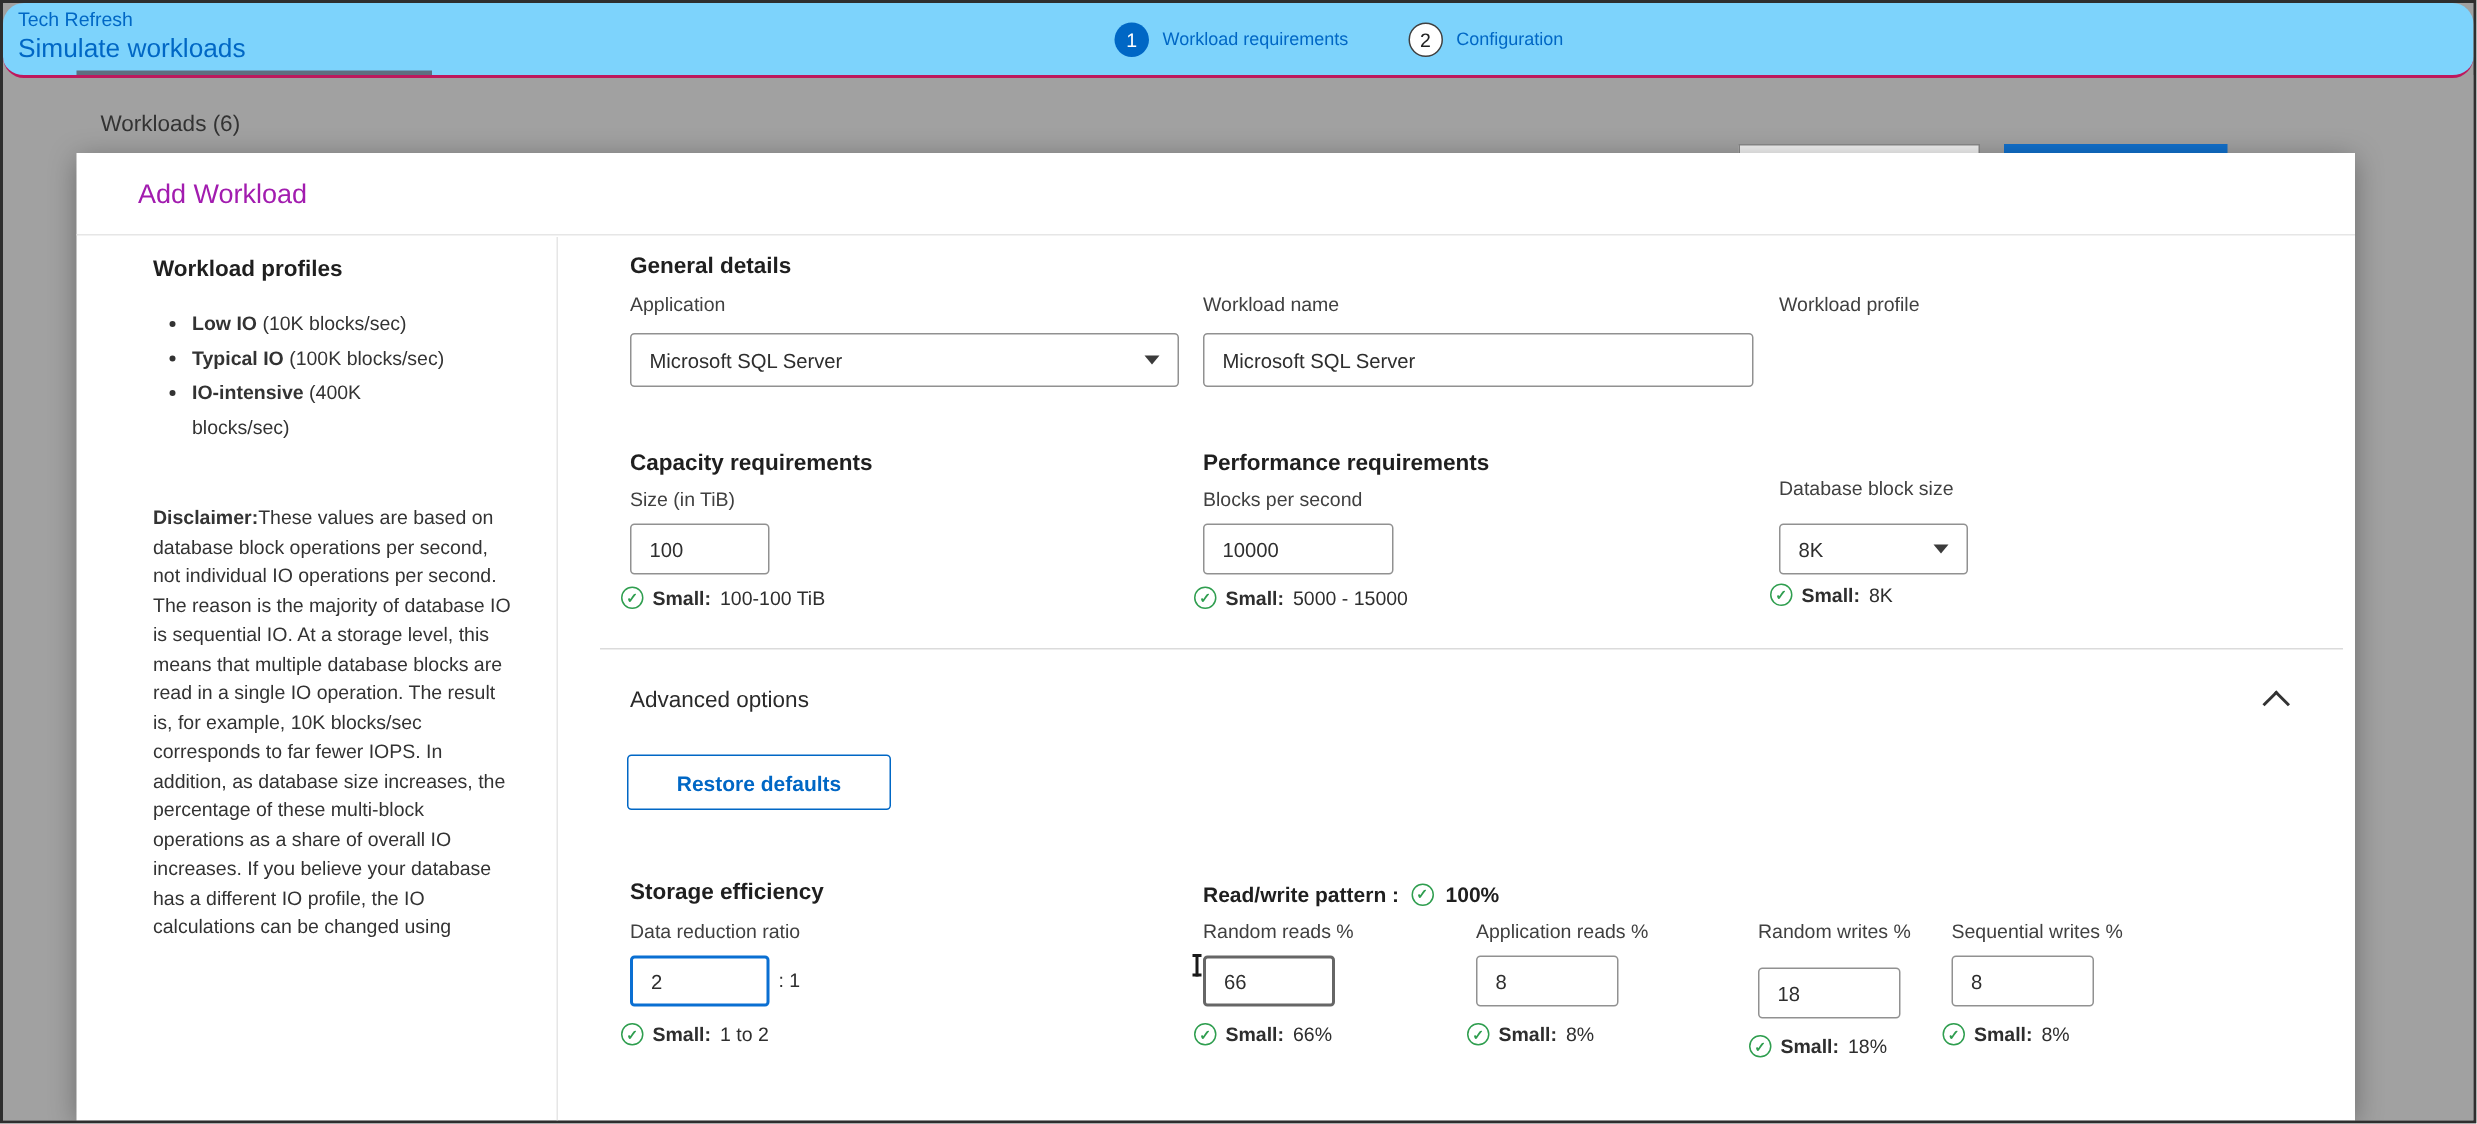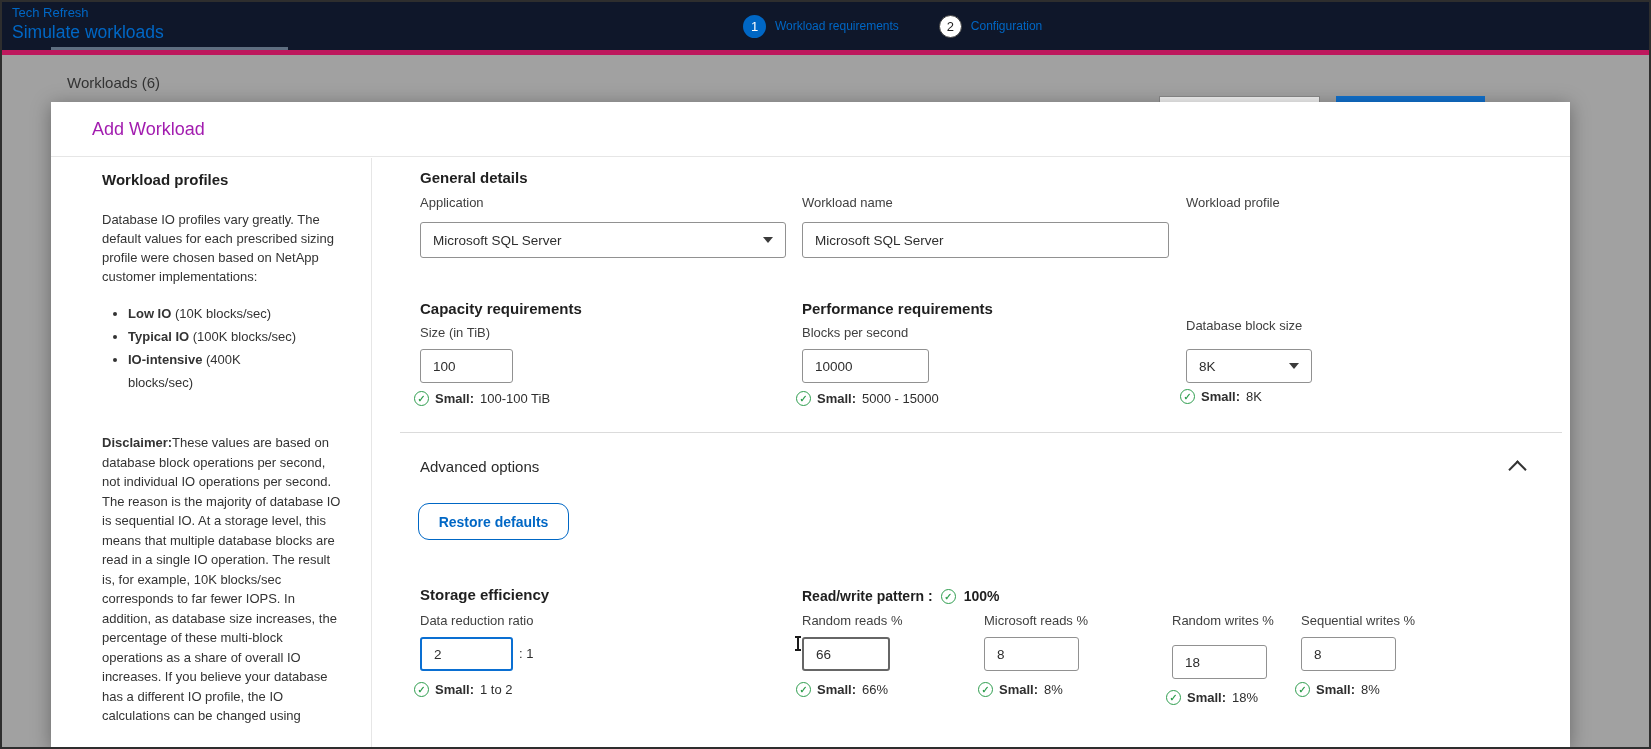--- a/index.html
+++ b/index.html
@@ -1,19 +1,19 @@
 <!DOCTYPE html>
 <html><head>
 <meta charset="utf-8">
 <style>
   html,body{margin:0;padding:0;background:#e8e8e8;}
   .screen{position:relative;width:1651px;height:749px;box-sizing:border-box;border:2px solid #2e2e2e;background:#a1a1a1;font-family:"Liberation Sans",sans-serif;overflow:hidden;}
 
   
-  .topbar{position:absolute;left:0;top:0;right:0;height:48px;background:#0f172a;border-bottom:5px solid #be185d;z-index:4;}
+  .topbar{position:absolute;left:0;top:0;right:0;height:48px;background:#7dd3fc;border-bottom:2px solid #be185d;z-index:4;border-radius:14px;}
   .brand{position:absolute;left:10px;top:4px;line-height:1.15;}
   .breadcrumb-link{color:#0067C5;font-size:13px;text-decoration:none;display:block;cursor:pointer;}
   .page-title{color:#0067C5;font-size:17.5px;margin-top:1px;}
   .tab-underline{position:absolute;left:49px;top:45px;width:237px;height:3px;background:#5f6e80;}
   .stepper{position:absolute;left:741px;top:0;height:48px;display:flex;align-items:center;}
   .step{display:flex;align-items:center;gap:9px;cursor:pointer;}
   .step + .step{margin-left:40px;}
   .step-circle{width:23px;height:23px;border-radius:50%;display:flex;align-items:center;justify-content:center;font-size:13px;box-sizing:border-box;flex:none;}
   .step-circle.filled{background:#0067C5;color:#fff;}
   .step-circle.outline{background:#fff;border:1.5px solid #404040;color:#222;}
@@ -101,21 +101,20 @@
   </div>
 
   <div class="modal">
     <div class="modal-header">
       <div class="modal-title">Add Workload</div>
     </div>
     <div class="modal-body">
 
       <aside class="left-panel">
         <div class="panel-heading">Workload profiles</div>
-        <p class="panel-intro">Database IO profiles vary greatly. The default values for each prescribed sizing profile were chosen based on NetApp customer implementations:</p>
         <ul class="panel-list">
           <li><b>Low IO</b><span> (10K blocks/sec)</span></li>
           <li><b>Typical IO</b><span> (100K blocks/sec)</span></li>
           <li><b>IO-intensive</b><span> (400K blocks/sec)</span></li>
         </ul>
         <p class="panel-disclaimer"><b>Disclaimer:</b><span>These values are based on database block operations per second, not individual IO operations per second. The reason is the majority of database IO is sequential IO. At a storage level, this means that multiple database blocks are read in a single IO operation. The result is, for example, 10K blocks/sec corresponds to far fewer IOPS. In addition, as database size increases, the percentage of these multi-block operations as a share of overall IO increases. If you believe your database has a different IO profile, the IO calculations can be changed using</span></p>
       </aside>
 
       <div class="main">
 
@@ -162,21 +161,21 @@
             <span>8K</span>
         </div>
 
         <div class="hdivider"></div>
 
         <div class="abs advanced-label" style="left:20px;top:300px;">Advanced options</div>
         <div class="abs collapse-toggle" style="left:1106px;top:301px;">
           <span class="chevron-up-icon"></span>
         </div>
 
-        <button class="abs btn-outline" style="left:18px;top:345px;width:151px;height:37px;border-radius:11px;">Restore defaults</button>
+        <button class="abs btn-outline" style="left:18px;top:345px;width:176px;height:37px;">Restore defaults</button>
 
         <div class="abs sec-heading" style="left:20px;top:428px;">Storage efficiency</div>
         <div class="abs rw-heading" style="left:402px;top:430px;">
           <span>Read/write pattern :</span>
           <span class="check-icon"></span>
           <span>100%</span>
         </div>
 
         <div class="abs field-label" style="left:20px;top:455px;">Data reduction ratio</div>
         <input class="abs tbox focus-blue" style="left: 20px; top: 479px; width: 93px; height: 34px;" value="2">
@@ -190,21 +189,21 @@
         <div class="rw-field" style="left:402px;">
           <span class="field-label">Random reads %</span>
           <input class="tbox focus-dark" style="width: 88px;" value="66">
           <div class="hint">
             <span class="check-icon"></span>
               <b>Small:</b>
               <span>66%</span>
           </div>
         </div>
         <div class="rw-field" style="left:584px;">
-          <span class="field-label">Microsoft reads %</span>
+          <span class="field-label">Application reads %</span>
           <input class="tbox" style="width: 95px;" value="8">
           <div class="hint">
             <span class="check-icon"></span>
               <b>Small:</b>
               <span>8%</span>
           </div>
         </div>
         <div class="rw-field" style="left:772px;">
           <span class="field-label">Random writes %</span>
           <input class="tbox" style="width: 95px; margin-top: 17px;" value="18">

